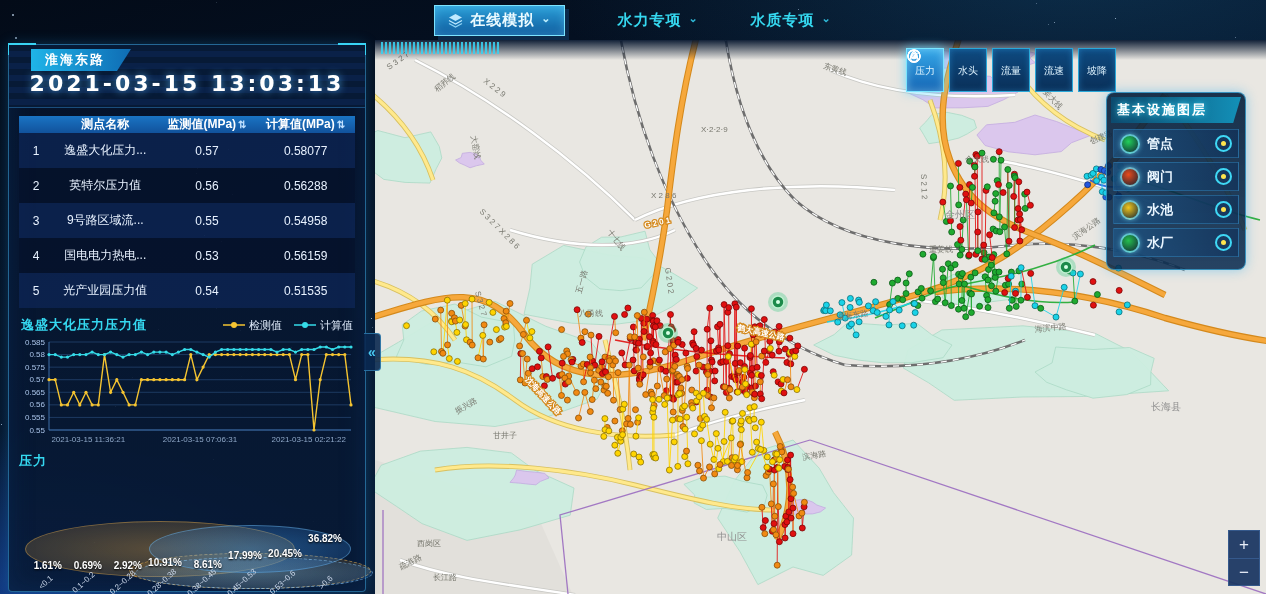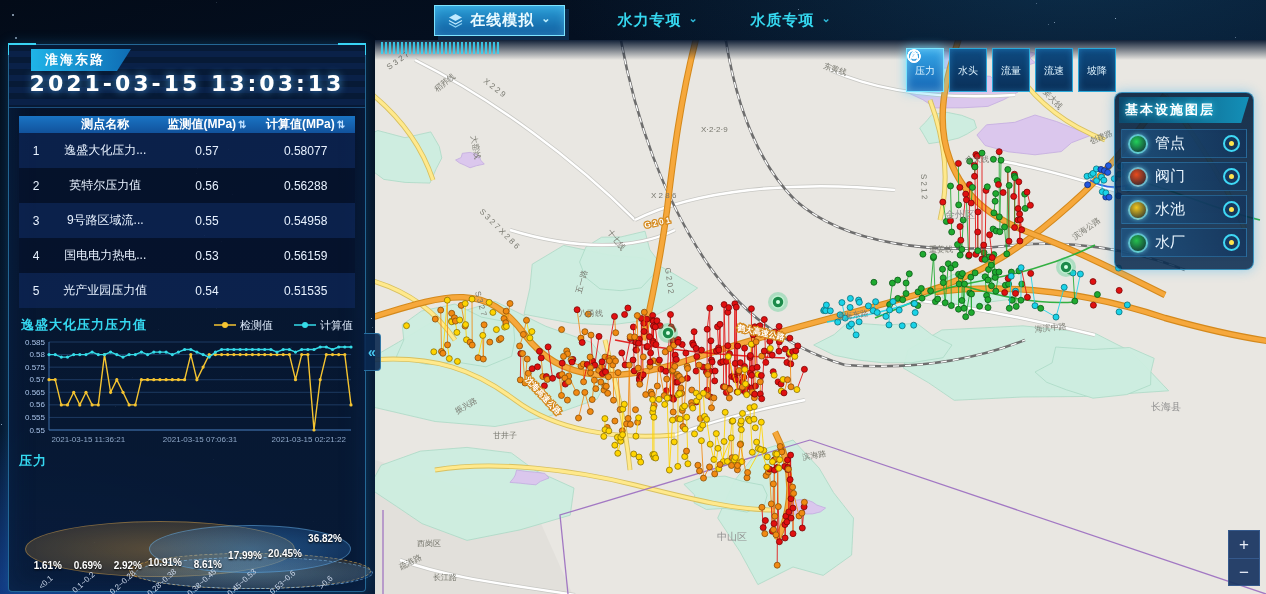--- a/index.html
+++ b/index.html
@@ -46,21 +46,21 @@
   thead th{background:linear-gradient(180deg,#1a74c4,#11529c);padding:0 2px;font-size:12px;color:#fff;white-space:nowrap;}
   thead th .sort{color:#bfe0ff;font-size:10px;margin-left:2px;}
   tbody td{padding:9px 2px;text-align:center;}
   tbody tr:nth-child(odd){background:rgba(16,44,100,.55);}
   tbody tr:nth-child(even){background:rgba(6,16,42,.55);}
 
   
   .line-sec{margin:6px 8px 0 8px;}
   .sec-head{display:flex;justify-content:space-between;align-items:center;padding:2px 4px;}
   .sec-title{color:#35d8f0;font-size:13px;font-weight:bold;letter-spacing:1px;}
-  .legend{display:flex;gap:21px;align-items:center;}
+  .legend{display:flex;gap:12px;align-items:center;}
   .leg{display:inline-flex;align-items:center;gap:4px;color:#dce8f8;font-size:11px;}
 
   
   .bar-sec{margin:2px 8px 0 10px;position:relative;z-index:3;}
   .bars{display:flex;align-items:flex-end;gap:13px;height:104px;padding:0 6px 24px 16px;}
   .bcol{position:relative;display:flex;align-items:center;justify-content:flex-end;width:27px;}
   .bval{font-size:10px;font-weight:bold;color:#ffffff;margin-bottom:3px;white-space:nowrap;text-shadow:0 1px 2px #000;}
   .bbar{width:26px;}
   .btick{position:absolute;top:100%;left:50%;transform:translate(-70%,4px) rotate(-42deg);font-size:8px;color:#cdd9ec;white-space:nowrap;}
 
@@ -82,31 +82,31 @@
   .map-topfade{position:absolute;left:0;right:0;top:0;height:20px;background:linear-gradient(180deg,rgba(6,22,46,.95),rgba(6,22,46,0));pointer-events:none;}
   .barcode{position:absolute;left:6px;top:2px;width:118px;height:12px;background:
      repeating-linear-gradient(90deg,#3ad0f0 0 2px,rgba(0,0,0,0) 2px 4px);opacity:.9;}
 
   .map-tools{position:absolute;top:8px;right:150px;display:flex;gap:5px;z-index:30;}
   .mtool{width:36px;height:42px;display:flex;flex-direction:column;align-items:center;justify-content:center;gap:2px;cursor:pointer;
     background:linear-gradient(180deg,#0e4a80,#0a2f58);border:1px solid #2aa8d8;color:#dff4ff;font-size:10px;
     box-shadow:inset 0 0 6px rgba(60,180,255,.35);}
   .mtool.active{background:linear-gradient(180deg,#35a8e8,#1565b4);border-color:#7ae6ff;box-shadow:0 0 10px rgba(80,210,255,.8), inset 0 0 8px rgba(180,240,255,.5);}
 
-  .layers-panel{position:absolute;top:52px;right:12px;width:126px;z-index:30;
+  .layers-panel{position:absolute;top:52px;right:20px;width:126px;z-index:30;
     background:linear-gradient(180deg,rgba(8,34,62,.92),rgba(10,44,80,.88));
     border:1px solid rgba(70,200,255,.6);border-radius:8px;padding:6px 6px 8px 6px;
     box-shadow:0 0 12px rgba(40,170,240,.45);}
   .layers-title{margin:-2px -2px 6px -2px;padding:4px 6px;font-size:13px;font-weight:bold;color:#fff;
     letter-spacing:2px;background:linear-gradient(90deg,#0d4a6e,#1390b8);
     clip-path:polygon(0 0,100% 0,94% 100%,0 100%);text-shadow:0 0 6px #40e0ff;}
   .layer-item{display:flex;align-items:center;gap:7px;height:27px;margin-bottom:4px;padding:0 6px;cursor:pointer;
     background:linear-gradient(90deg,rgba(30,90,140,.65),rgba(16,50,92,.65));border:1px solid rgba(60,160,220,.35);}
   .layer-ic{width:16px;height:16px;border-radius:50%;border:2px solid rgba(120,230,255,.75);box-shadow:0 0 5px rgba(120,230,255,.6);flex:none;}
-  .layer-label{flex:1;color:#eaf6ff;font-size:15px;font-weight:normal;}
+  .layer-label{flex:1;color:#eaf6ff;font-size:13px;font-weight:bold;}
   .layer-toggle{width:13px;height:13px;border-radius:50%;border:2px solid #3fd8f5;display:flex;align-items:center;justify-content:center;flex:none;}
   .layer-toggle i{width:5px;height:5px;border-radius:50%;background:#ffe44d;display:block;}
 
   .zoom-ctrl{position:absolute;right:6px;bottom:8px;display:flex;flex-direction:column;z-index:30;}
   .zoom-ctrl button{width:32px;height:28px;background:rgba(22,51,95,.92);border:1px solid #35598c;color:#e8eef8;
     font-size:17px;line-height:1;cursor:pointer;font-family:"Liberation Sans",sans-serif;}
   .zoom-ctrl button:first-child{border-bottom:none;}
 
   text.maplbl{fill:#77776e;font-size:8px;font-family:"Liberation Sans",sans-serif;}
   text.hwy{fill:#ffffff;font-size:8px;font-weight:bold;paint-order:stroke;stroke:#d4891c;stroke-width:2.5px;}

